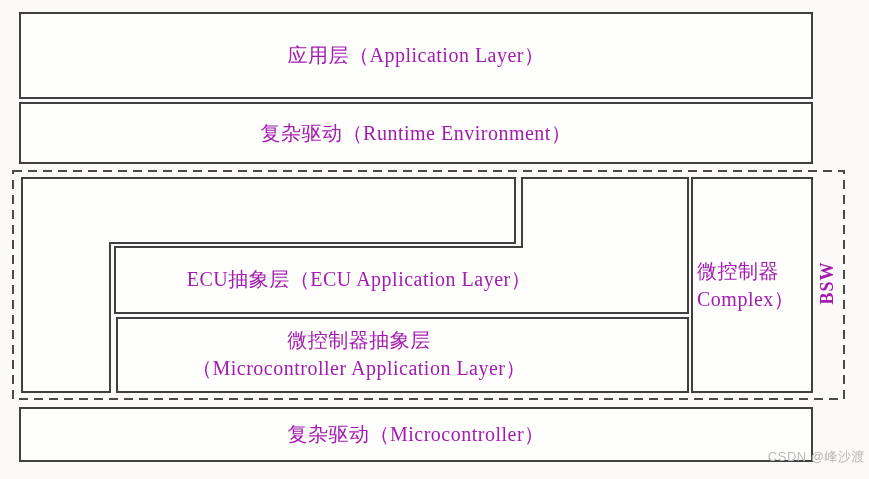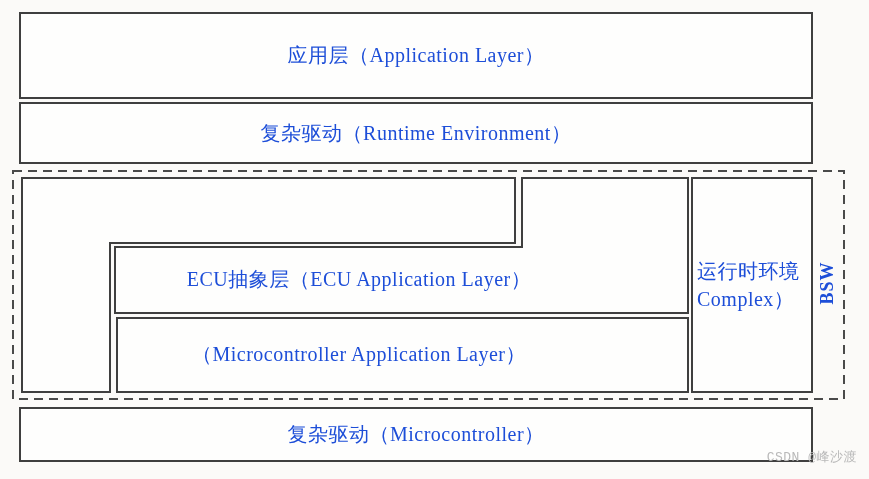--- a/index.html
+++ b/index.html
@@ -11,21 +11,21 @@
     font-family: "Liberation Serif", "DejaVu Serif", serif;
     overflow: hidden;
   }
   .diagram-svg { position: absolute; left: 0; top: 0; }
   .lbl {
     position: absolute;
     display: flex;
     align-items: center;
     justify-content: center;
     font-size: 20px;
-    color: #1d4ed8;
+    color: #a21caf;
     letter-spacing: 0.5px;
     white-space: nowrap;
   }
   .lbl.col {
     flex-direction: column;
     line-height: 28px;
   }
   .lbl-app   { left: 20px;  top: 13px;  width: 792px; height: 85px; }
   .lbl-rte   { left: 20px;  top: 103px; width: 792px; height: 60px; }
   .lbl-srv   { left: 22px;  top: 178px; width: 493px; height: 65px; }
@@ -37,24 +37,24 @@
     padding-left: 5px; box-sizing: border-box;
   }
   .lbl-bsw   {
     left: 805px; top: 261px; width: 44px; height: 44px;
     transform: rotate(-90deg);
     font-size: 18px; font-weight: 600; letter-spacing: 1px;
   }
   .lbl-mcu   { left: 20px;  top: 408px; width: 792px; height: 53px; }
   .watermark {
     position: absolute;
-    right: 12px; top: 448px;
+    right: 4px; top: 448px;
     font-size: 13px;
     color: #b9b9b9;
-    font-family: Liberation Mono, monospace;
+    font-family: Liberation Sans, sans-serif;
     letter-spacing: 0.5px;
     margin-left: 23px;
   }
 </style>
 </head>
 <body>
 
 <div class="canvas">
 
   <svg class="diagram-svg" width="869" height="479" viewBox="0 0 869 479">
@@ -77,25 +77,26 @@
   </svg>
 
   <div class="lbl lbl-app">应用层（Application Layer）</div>
 
   <div class="lbl lbl-rte">复杂驱动（Runtime Environment）</div>
 
 
   <div class="lbl lbl-ecu">ECU抽象层（ECU Application Layer）</div>
 
   <div class="lbl col lbl-mcal">
+    <span>微控制器抽象层</span>
     <span>（Microcontroller Application Layer）</span>
   </div>
 
   <div class="lbl col lbl-cd">
-    <span>运行时环境</span>
+    <span>微控制器</span>
     <span>Complex）</span>
   </div>
 
   <div class="lbl lbl-bsw">BSW</div>
 
   <div class="lbl lbl-mcu">复杂驱动（Microcontroller）</div>
 
   <div class="watermark">CSDN @峰沙渡</div>
 
 </div>

